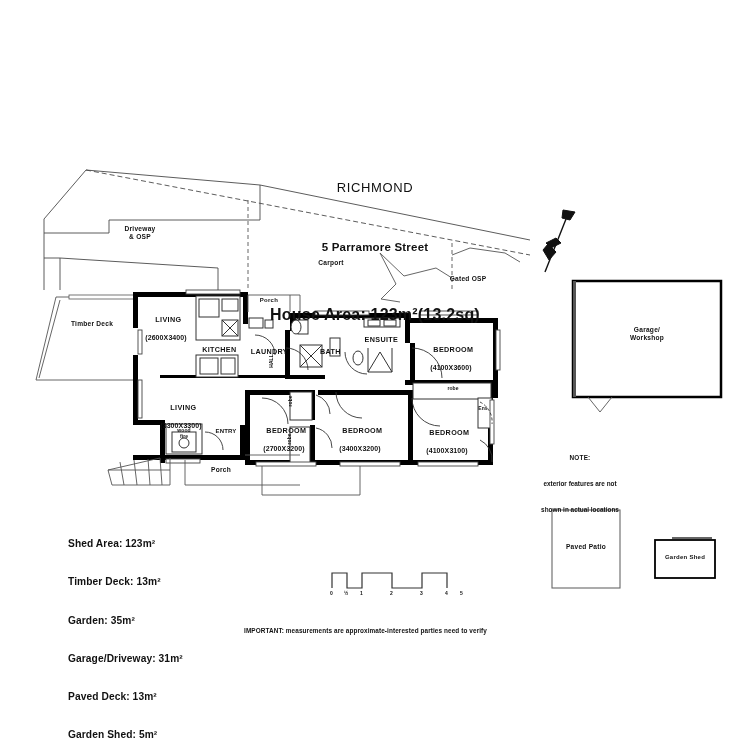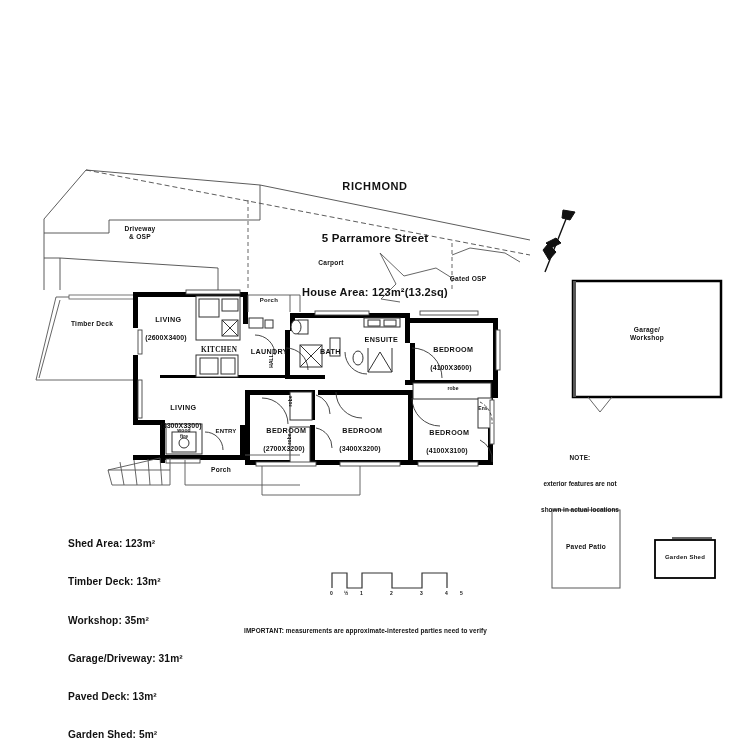--- a/index.html
+++ b/index.html
@@ -7,23 +7,23 @@
     width:750px;height:750px;background:#ffffff;
     font-family:"Liberation Sans", sans-serif;
     color:#111111;overflow:hidden;position:relative;
   }
   #plan{position:absolute;left:0;top:0;width:750px;height:750px;}
 
   .txt{position:absolute;white-space:pre;line-height:1.18;}
 
   
   #title-block{left:250px;top:142px;width:250px;text-align:center;}
-  #title-block .t1{font-size:11px;font-weight:bold;letter-spacing:.6px;}
-  #title-block .t2{font-size:11.5px;font-weight:bold;letter-spacing:.2px;margin-top:2px;}
-  #title-block .t3{font-size:11px;font-weight:bold;letter-spacing:.2px;margin-top:2px;}
+  #title-block .t1{font-size:13px;font-weight:normal;letter-spacing:.6px;}
+  #title-block .t2{font-size:11.5px;font-weight:bold;letter-spacing:.2px;margin-top:8px;}
+  #title-block .t3{font-size:16px;font-weight:bold;letter-spacing:.2px;margin-top:14px;}
 
   
   .room{font-weight:bold;text-align:center;font-size:7.2px;letter-spacing:.35px;}
   .room .dim{display:block;font-size:7px;letter-spacing:.1px;margin-top:1px;}
   .small{font-weight:bold;font-size:6px;text-align:center;letter-spacing:.2px;}
   .tiny{font-weight:bold;font-size:5px;text-align:center;letter-spacing:.1px;}
   .ext{font-weight:bold;font-size:6.6px;text-align:center;letter-spacing:.25px;}
   .vert{transform:rotate(-90deg);transform-origin:center center;}
 
   
@@ -241,21 +241,21 @@
 <div class="txt ext" style="left:52px;top:320px;width:80px;">Timber Deck</div>
 <div class="txt ext" style="left:607px;top:326px;width:80px;white-space:pre-line;">Garage/
 Workshop</div>
 <div class="txt ext" style="left:551px;top:543px;width:70px;">Paved Patio</div>
 <div class="txt ext" style="left:655px;top:554px;width:60px;font-size:6px;">Garden Shed</div>
 
 <div class="txt room" style="left:133px;top:308px;width:66px;">
   <span>LIVING</span>
   <span class="dim">(2600X3400)</span>
 </div>
-<div class="txt room" style="left:189px;top:338px;width:56px;font-family:Liberation Serif, serif;">
+<div class="txt room" style="left:189px;top:338px;width:56px;">
   <span>KITCHEN</span>
 </div>
 <div class="txt room" style="left:239px;top:340px;width:56px;">
   <span>LAUNDRY</span>
 </div>
 <div class="txt room" style="left:308px;top:340px;width:40px;">
   <span>BATH</span>
 </div>
 <div class="txt room" style="left:353px;top:328px;width:52px;">
   <span>ENSUITE</span>
@@ -288,21 +288,21 @@
 <div class="txt ext" style="left:249px;top:297px;width:40px;font-size:6px;">Porch</div>
 <div class="txt tiny vert" style="left:280px;top:398px;width:22px;">robe</div>
 <div class="txt tiny vert" style="left:279px;top:436px;width:22px;">robe</div>
 <div class="txt tiny" style="left:434px;top:386px;width:38px;">robe</div>
 <div class="txt tiny" style="left:470px;top:406px;width:26px;">Ens</div>
 <div class="txt tiny vert" style="left:261px;top:358px;width:22px;">HALL</div>
 
 <div id="legend" class="txt">
   <div>Shed Area: 123m²</div>
   <div>Timber Deck: 13m²</div>
-  <div>Workshop: 35m²</div>
+  <div>Garden: 35m²</div>
   <div>Garage/Driveway: 31m²</div>
   <div>Paved Deck: 13m²</div>
   <div>Garden Shed: 5m²</div>
   
 </div>
 
 <div id="ext-note" class="txt">
   <div class="hd">NOTE:</div>
   <div>exterior features are not</div>
   <div>shown in actual locations</div>

